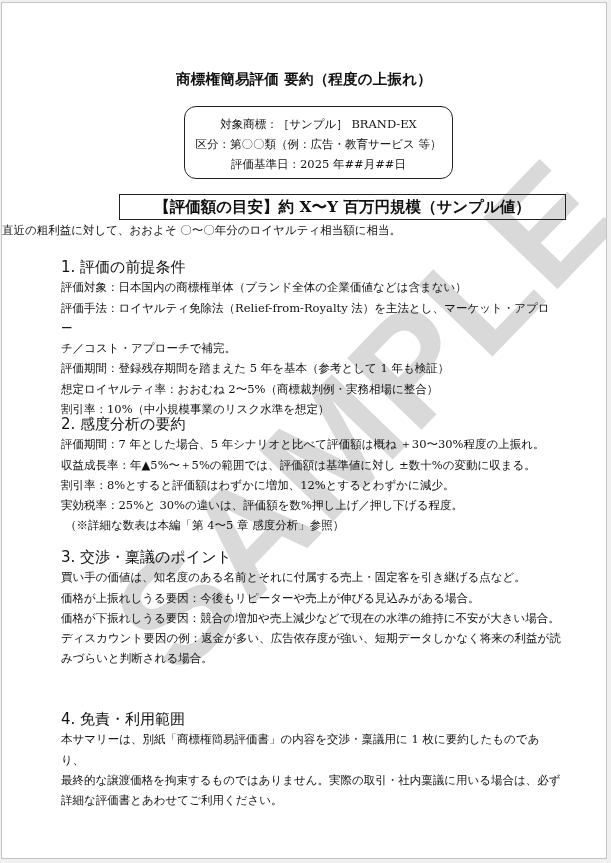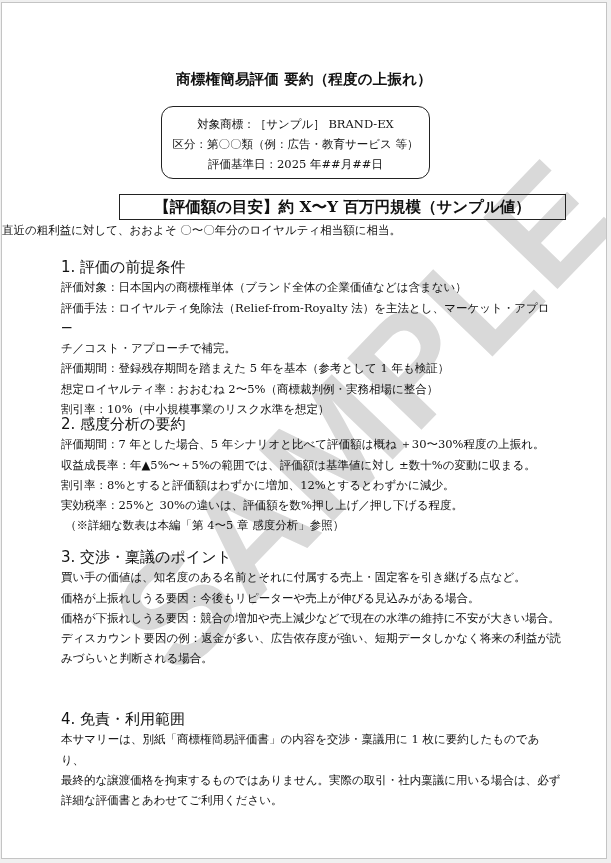--- a/index.html
+++ b/index.html
@@ -57,21 +57,21 @@
       left: 0;
       width: 100%;
       text-align: center;
       font-family: "DejaVu Sans", "Liberation Sans", sans-serif;
       font-weight: bold;
       font-size: 14.5px;
       letter-spacing: 0.2px;
     }
     .info-box {
       position: absolute;
-      left: 159px;
+      left: 182px;
       top: 103px;
       width: 269px;
       height: 73px;
       border: 1.2px solid #222;
       border-radius: 12px;
       box-sizing: border-box;
       padding-top: 7px;
       text-align: center;
       font-size: 11.5px;
       line-height: 20px;

